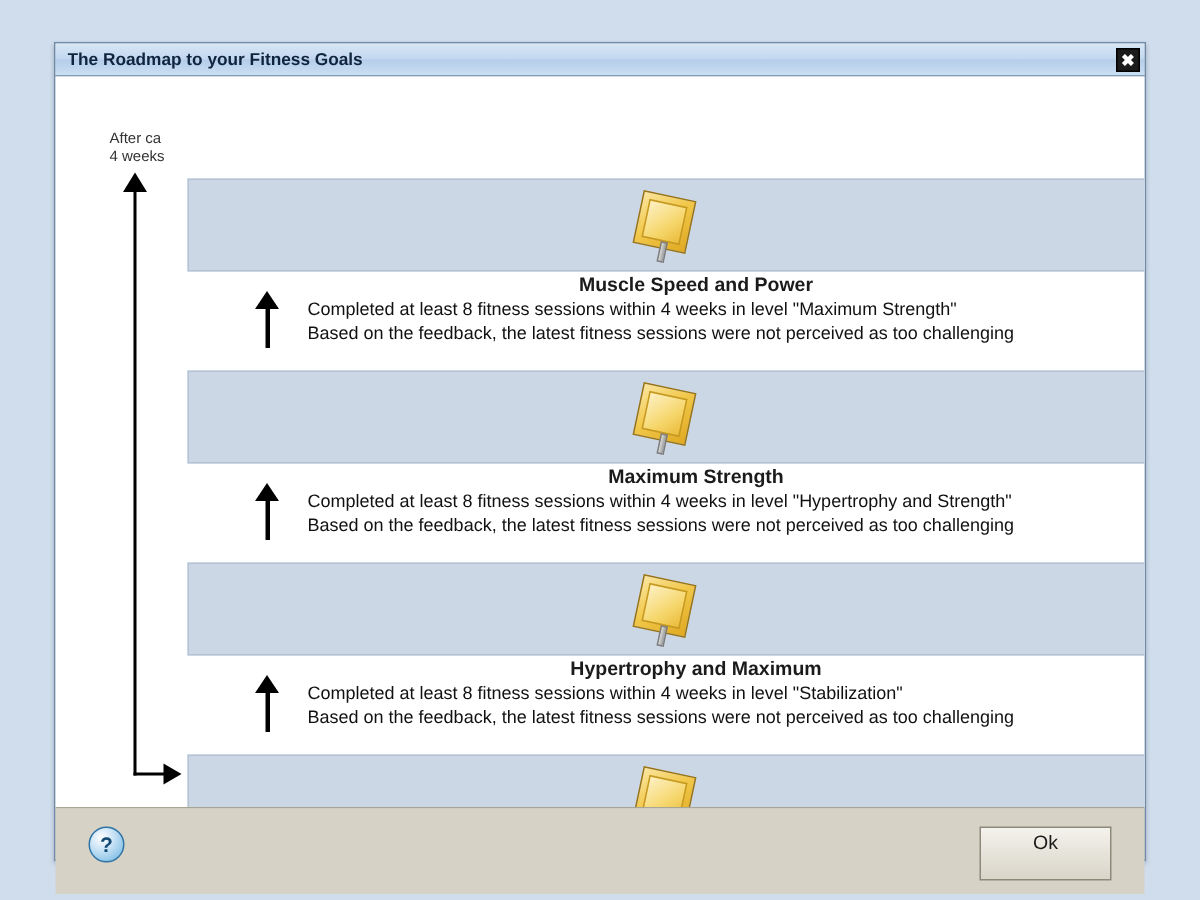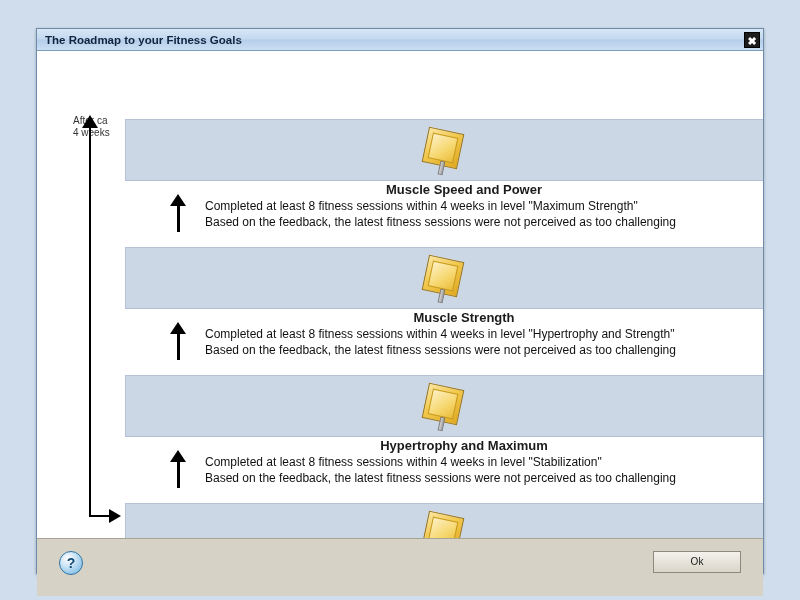--- a/index.html
+++ b/index.html
@@ -247,24 +247,24 @@
     text-align: center;
     line-height: 23px;
     box-sizing: border-box;
     cursor: pointer;
   }
   .ok-btn {
     position: absolute;
     right: 22px;
     top: 12px;
     width: 88px;
-    height: 22px;
+    height: 36px;
     background: linear-gradient(to bottom,#f4f2ec 0%, #e6e3da 50%, #d9d5c9 100%);
     border: 1px solid #8d897b;
-    font-size: 10px;
+    font-size: 13px;
     color: #1b1b1b;
     text-align: center;
     line-height: 20px;
     box-sizing: border-box;
     cursor: pointer;
     font-family: "Liberation Sans", sans-serif;
   }
 </style>
 </head>
 <body>
@@ -272,21 +272,21 @@
 <div class="window">
 
   <div class="titlebar">
     <div class="title">The Roadmap to your Fitness Goals</div>
     <div class="close-btn">✖</div>
   </div>
 
   <div class="content">
 
     <div class="progress-rail">
-      <div class="rail-caption" style="white-space:pre-line;margin-top:28px;">After ca
+      <div class="rail-caption" style="white-space:pre-line;">After ca
 4 weeks</div>
       <div class="rail-head"></div>
       <div class="rail-line"></div>
       <div class="rail-bottom-line"></div>
       <div class="rail-bottom-arrow"></div>
     </div>
 
     <div class="levels">
 
       <div class="level-card">
@@ -313,21 +313,21 @@
       </div>
 
       <div class="level-card">
         <div class="level-icon">
           <div class="plate">
               <div class="plate-inner"></div>
             </div>
           <div class="plate-stem"></div>
         </div>
         <div>
-          <div class="level-title">Muscle Strength</div>
+          <div class="level-title">Maximum Strength</div>
         </div>
       </div>
 
       <div class="transition">
         <div class="up-arrow">
           <div class="head"></div>
             <div class="shaft"></div>
         </div>
         <div class="transition-text">
           <div>Completed at least 8 fitness sessions within 4 weeks in level "Hypertrophy and Strength"</div>

